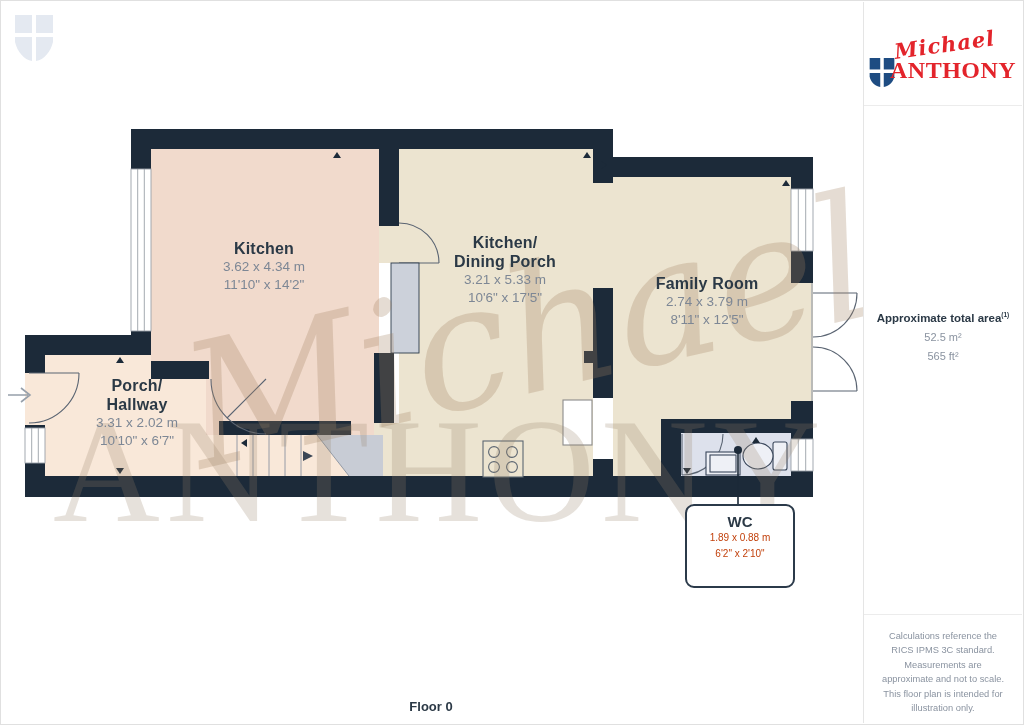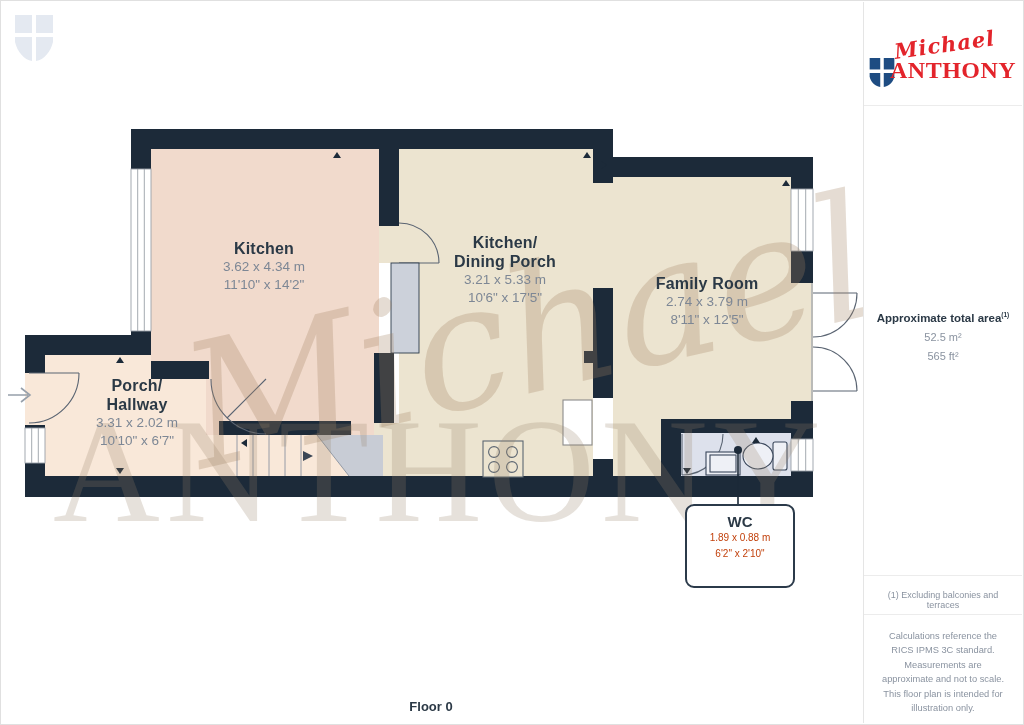--- a/index.html
+++ b/index.html
@@ -228,23 +228,20 @@
     </div>
 
     <div class="area-summary">
       <div class="area-title">
         <span>Approximate total area</span><sup>(1)</sup>
       </div>
       <div class="area-val">52.5 m²</div>
       <div class="area-val">565 ft²</div>
     </div>
 
-    <div class="footnote-block">
-      <div class="footnote">(1) Excluding balconies and terraces</div>
-    </div>
 
     <div class="calc-block">
       <div class="disclaimer">Calculations reference the RICS IPMS 3C standard. Measurements are approximate and not to scale. This floor plan is intended for illustration only.</div>
 
     </div>
   </aside>
 
 </div>
 
 </body></html>

